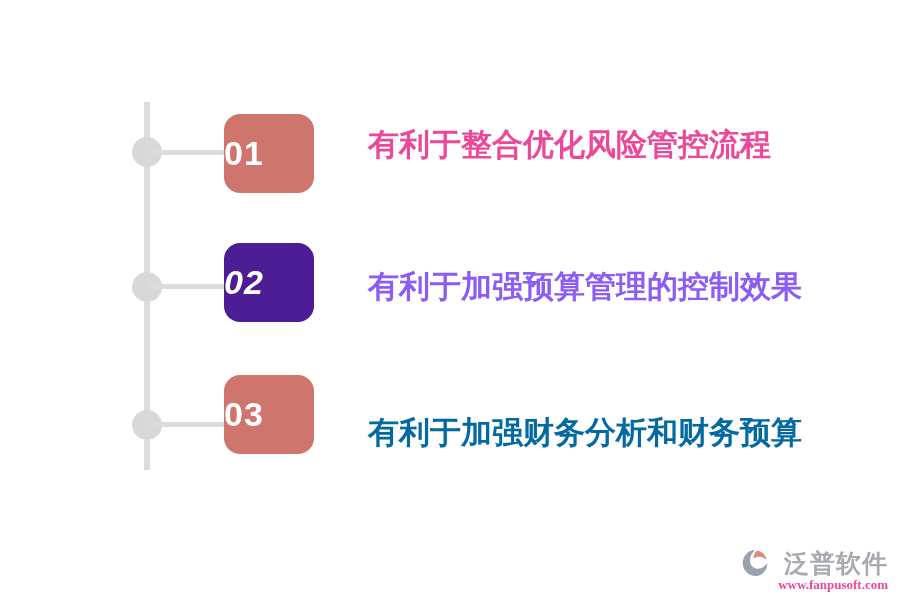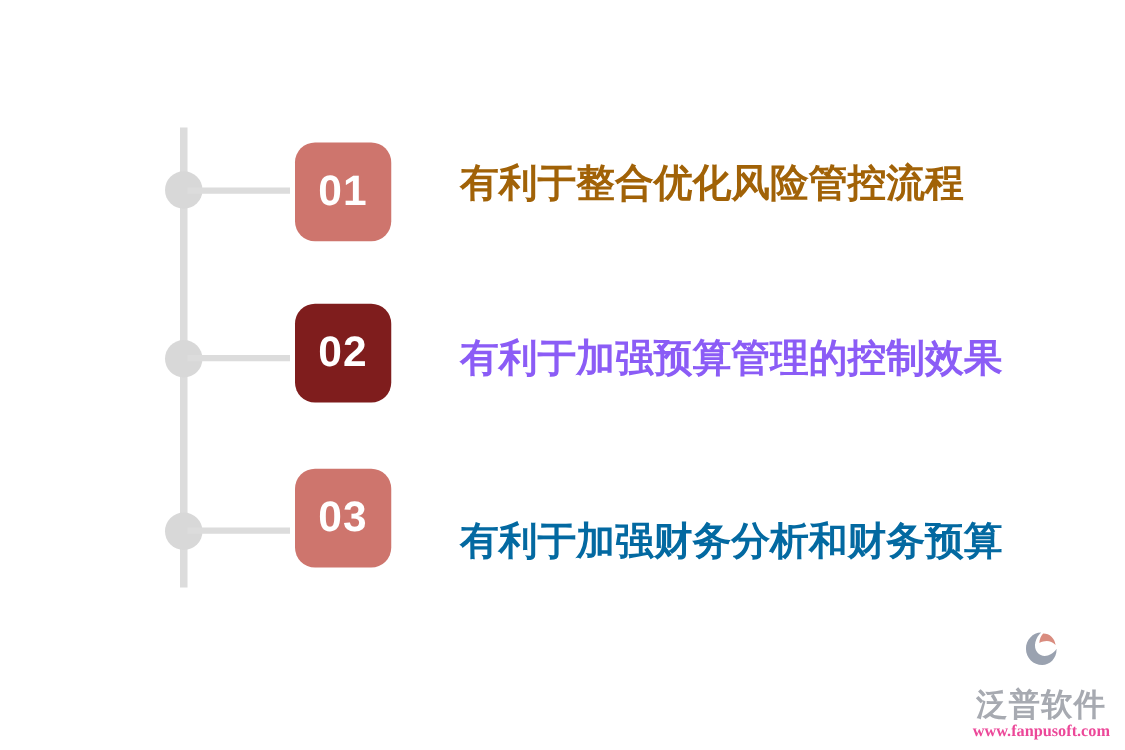--- a/index.html
+++ b/index.html
@@ -41,27 +41,27 @@
     width: 82px;
     height: 5px;
     background: #dcdcdc;
   }
   .connector.c1 { top: 150px; }
   .connector.c2 { top: 284px; }
   .connector.c3 { top: 422px; }
   
   .badge {
     position: absolute;
-    left: 236px;
-    width: 77px;
+    left: 224px;
+    width: 90px;
     height: 79px;
     border-radius: 16px;
     display: flex;
     align-items: center;
-    justify-content: center;
+    justify-content: flex-start;
   }
   .badge.b1 { top: 114px; }
   .badge.b2 { top: 243px; }
   .badge.b3 { top: 375px; }
   .badge .num {
     color: #ffffff;
     font-size: 34px;
     font-weight: bold;
     letter-spacing: 1px;
   }
@@ -83,21 +83,20 @@
     position: absolute;
     right: 12px;
     bottom: 8px;
     text-align: right;
   }
   .wm-top {
     display: flex;
     align-items: center;
     justify-content: flex-end;
     gap: 16px;
-    flex-direction: column;
   }
   .wm-icon {
     width: 26px;
     height: 30px;
     flex: 0 0 auto;
   }
   .wm-brand {
     font-size: 25px;
     font-weight: bold;
     line-height: 28px;
@@ -122,28 +121,28 @@
   <div class="node n2" style="background: rgb(216, 216, 216);"></div>
   <div class="node n3" style="background: rgb(216, 216, 216);"></div>
 
   <div class="connector c1" style="background: rgb(220, 220, 220);"></div>
   <div class="connector c2" style="background: rgb(220, 220, 220);"></div>
   <div class="connector c3" style="background: rgb(220, 220, 220);"></div>
 
   <div class="badge b1" style="background: rgb(206, 117, 109);">
     <span class="num">01</span>
   </div>
-  <div class="badge b2" style="background: #7f1d1d;">
+  <div class="badge b2" style="background: #4c1d95; font-style: italic;">
     <span class="num">02</span>
   </div>
   <div class="badge b3" style="background: rgb(206, 117, 109);">
     <span class="num">03</span>
   </div>
 
-  <div class="row-label l1" style="color: #a16207;">有利于整合优化风险管控流程</div>
+  <div class="row-label l1" style="color: #ec4899; font-family: Liberation Mono, monospace;">有利于整合优化风险管控流程</div>
   <div class="row-label l2" style="color: #8b5cf6;">有利于加强预算管理的控制效果</div>
   <div class="row-label l3" style="color: #0369a1;">有利于加强财务分析和财务预算</div>
 
   <div class="watermark">
     <div class="wm-top">
       <svg class="wm-icon" viewBox="0 0 34 36" xmlns="http://www.w3.org/2000/svg">
         <path id="wm-icon-gray" d="M17 1 C8 1 1 9 1 18 C1 28 9 35 18 35 C26 35 33 28 33 19 L33 18 C28 26 18 28 13 22 C8 16 11 6 17 1 Z" fill="#9aa2b0"></path>
         <path id="wm-icon-salmon" d="M19 2 C26 2 31 7 32 14 C27 9 21 9 15 12 C15 8 17 4 19 2 Z" fill="#d98c7f"></path>
       </svg>
       <span class="wm-brand" style="color: rgb(167, 170, 177);">泛普软件</span>

